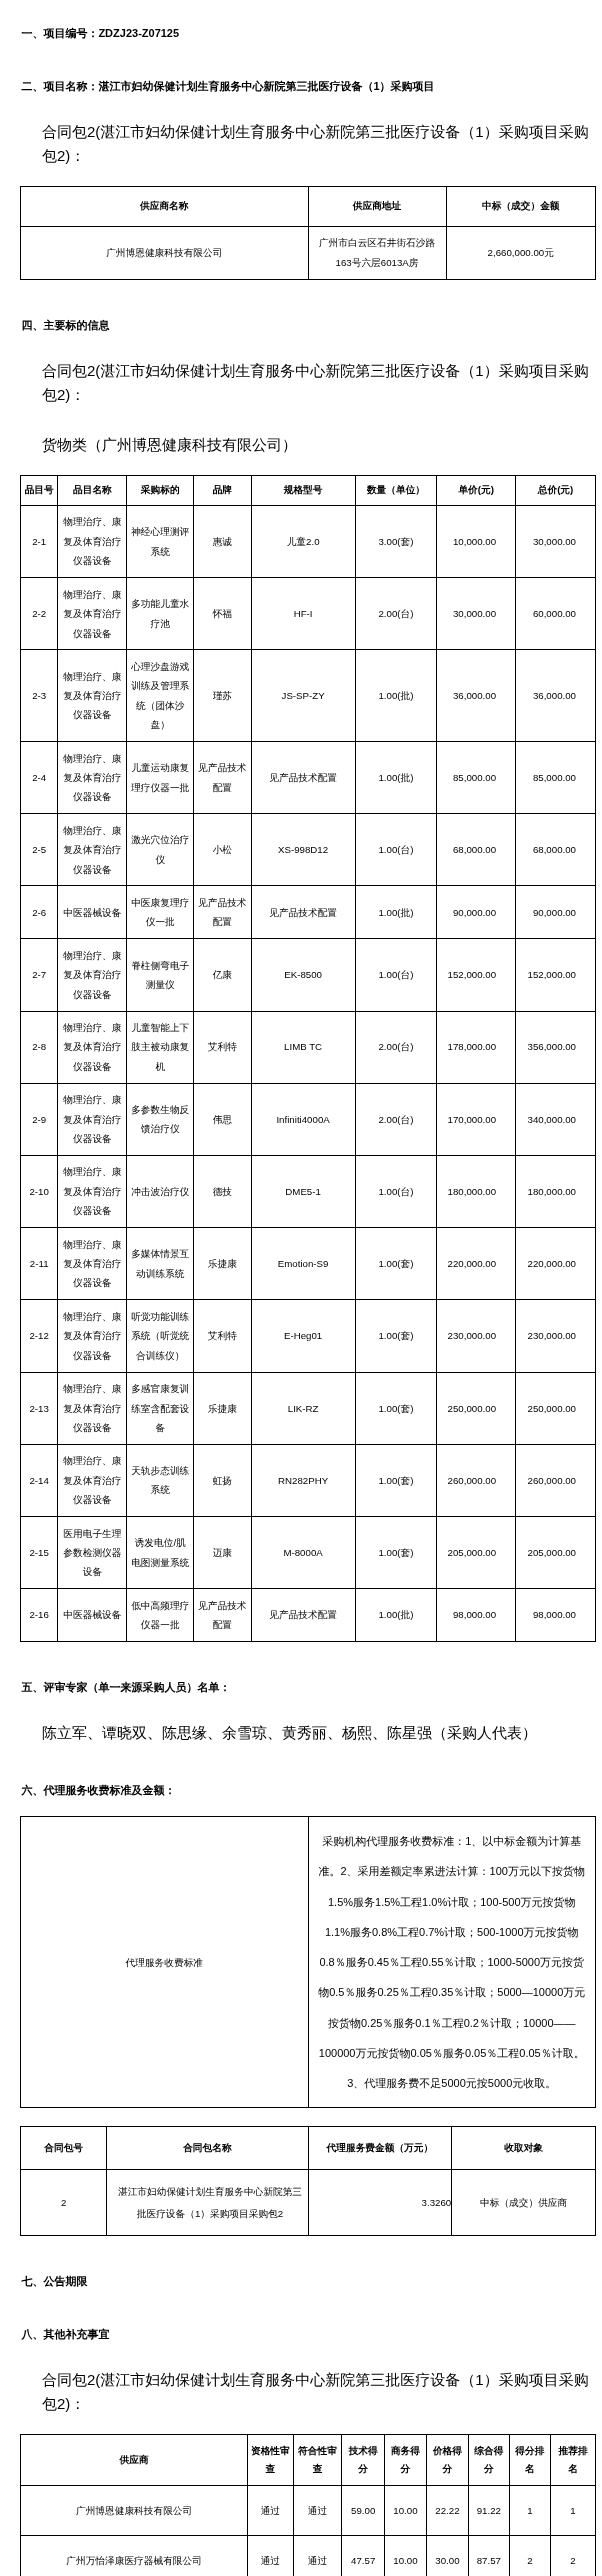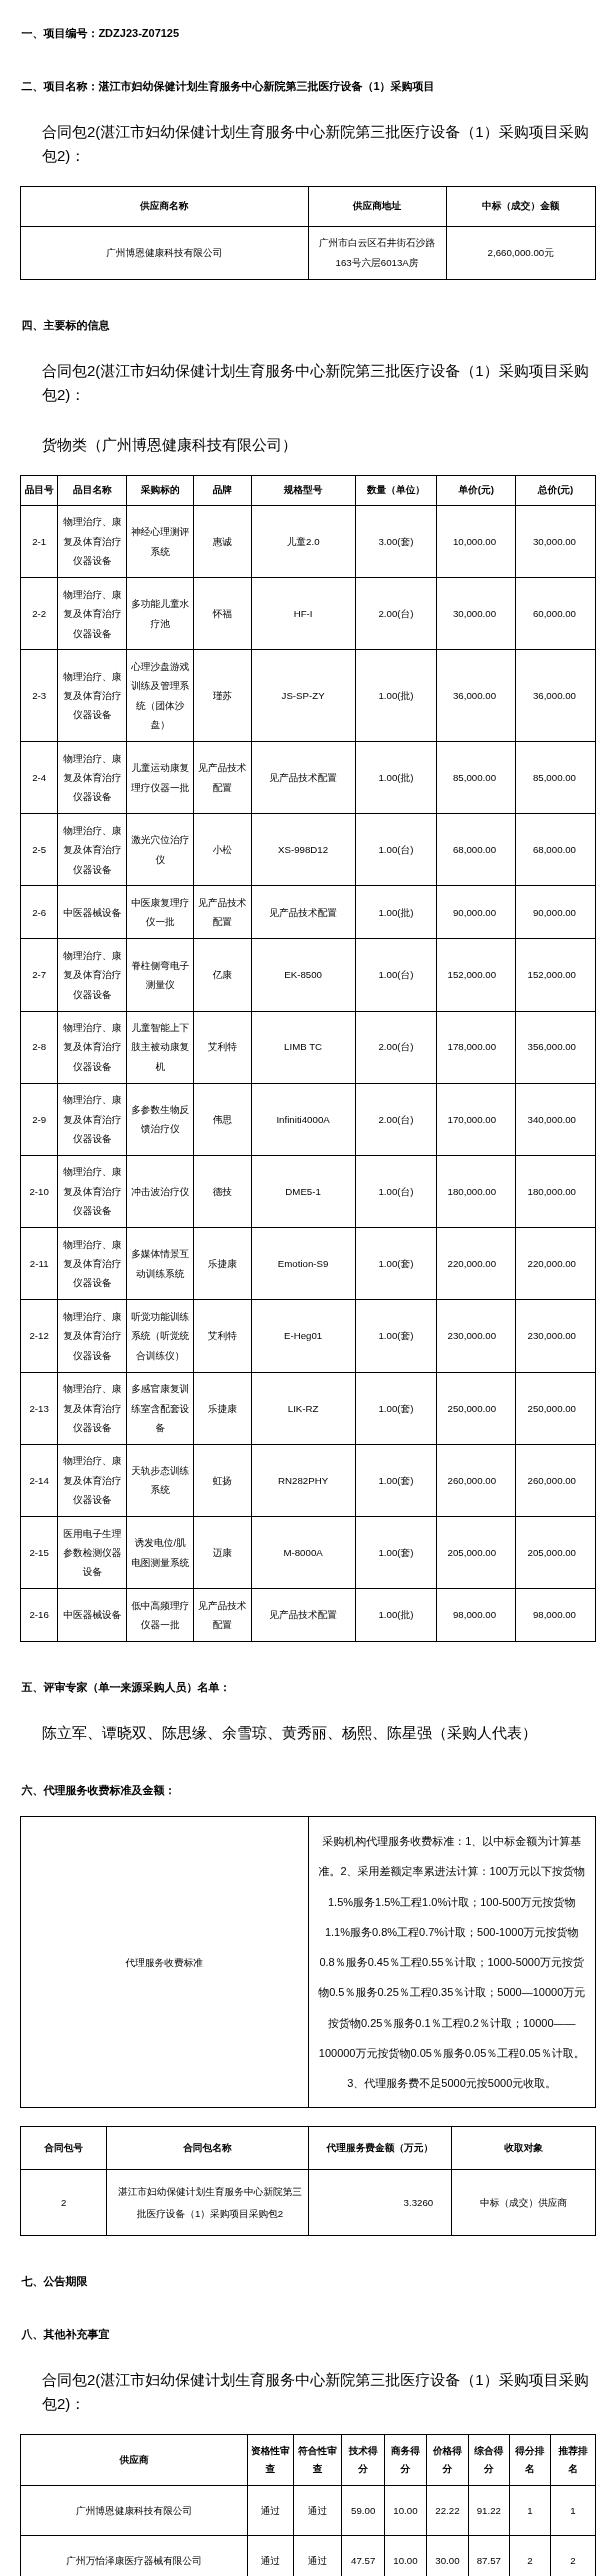--- a/index.html
+++ b/index.html
@@ -38,21 +38,21 @@
   th{font-weight:bold;line-height:1.7;}
   .result-table td{height:39px;margin-left:40px;}
   .result-table th{height:26px;margin-left:12px;}
   .goods-table td:nth-child(7),
   .goods-table td:nth-child(8){text-align:right;padding-right:19px;}
   .fee-std-table td{padding:9px 9px;}
   .fee-std-table td.fee-text{
     text-align:center;line-height:2.75;font-size:11px;border-radius:17px;
   }
   .fee-amt-table td:nth-child(2){text-align:center;padding-left:7.8px;line-height:2.2;}
-  .fee-amt-table td:nth-child(3){text-align:right;padding-right:18px;}
+  .fee-amt-table td:nth-child(3){text-align:right;padding-right:0;}
   .fee-amt-table td{height:52px;}
   .fee-amt-table th{height:29px;}
   .score-table td{height:36px;}
   .score-table th{line-height:1.9;}
 </style>
 </head>
 <body>
 
 <div class="page">
 

